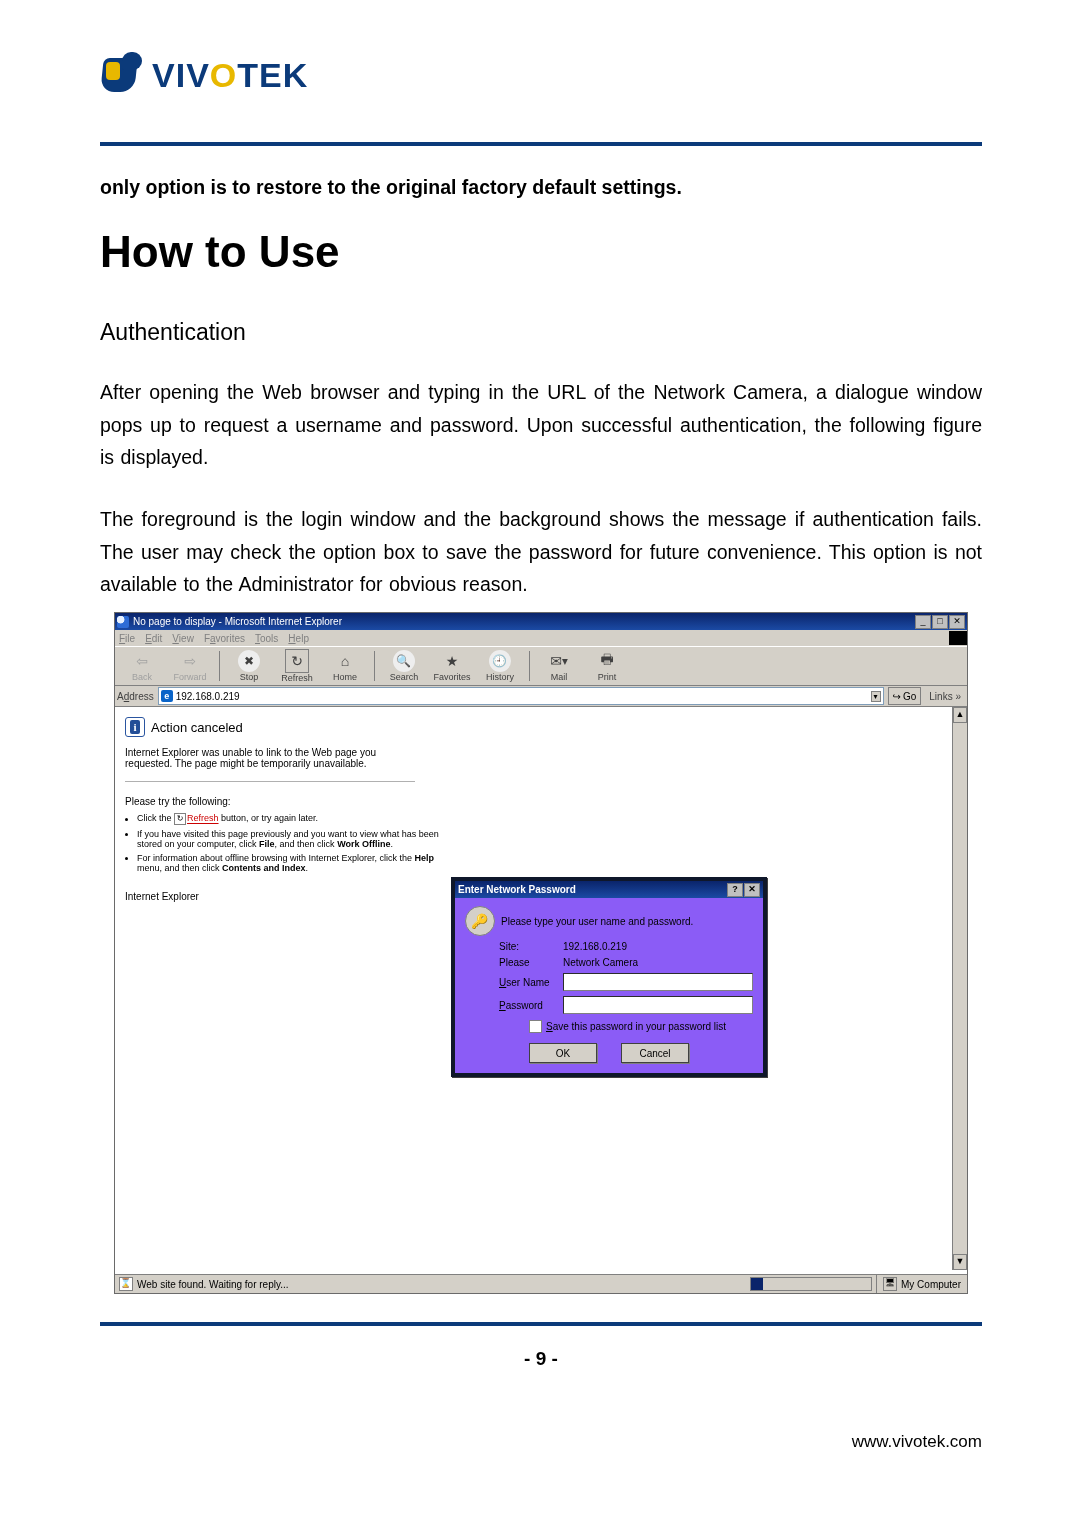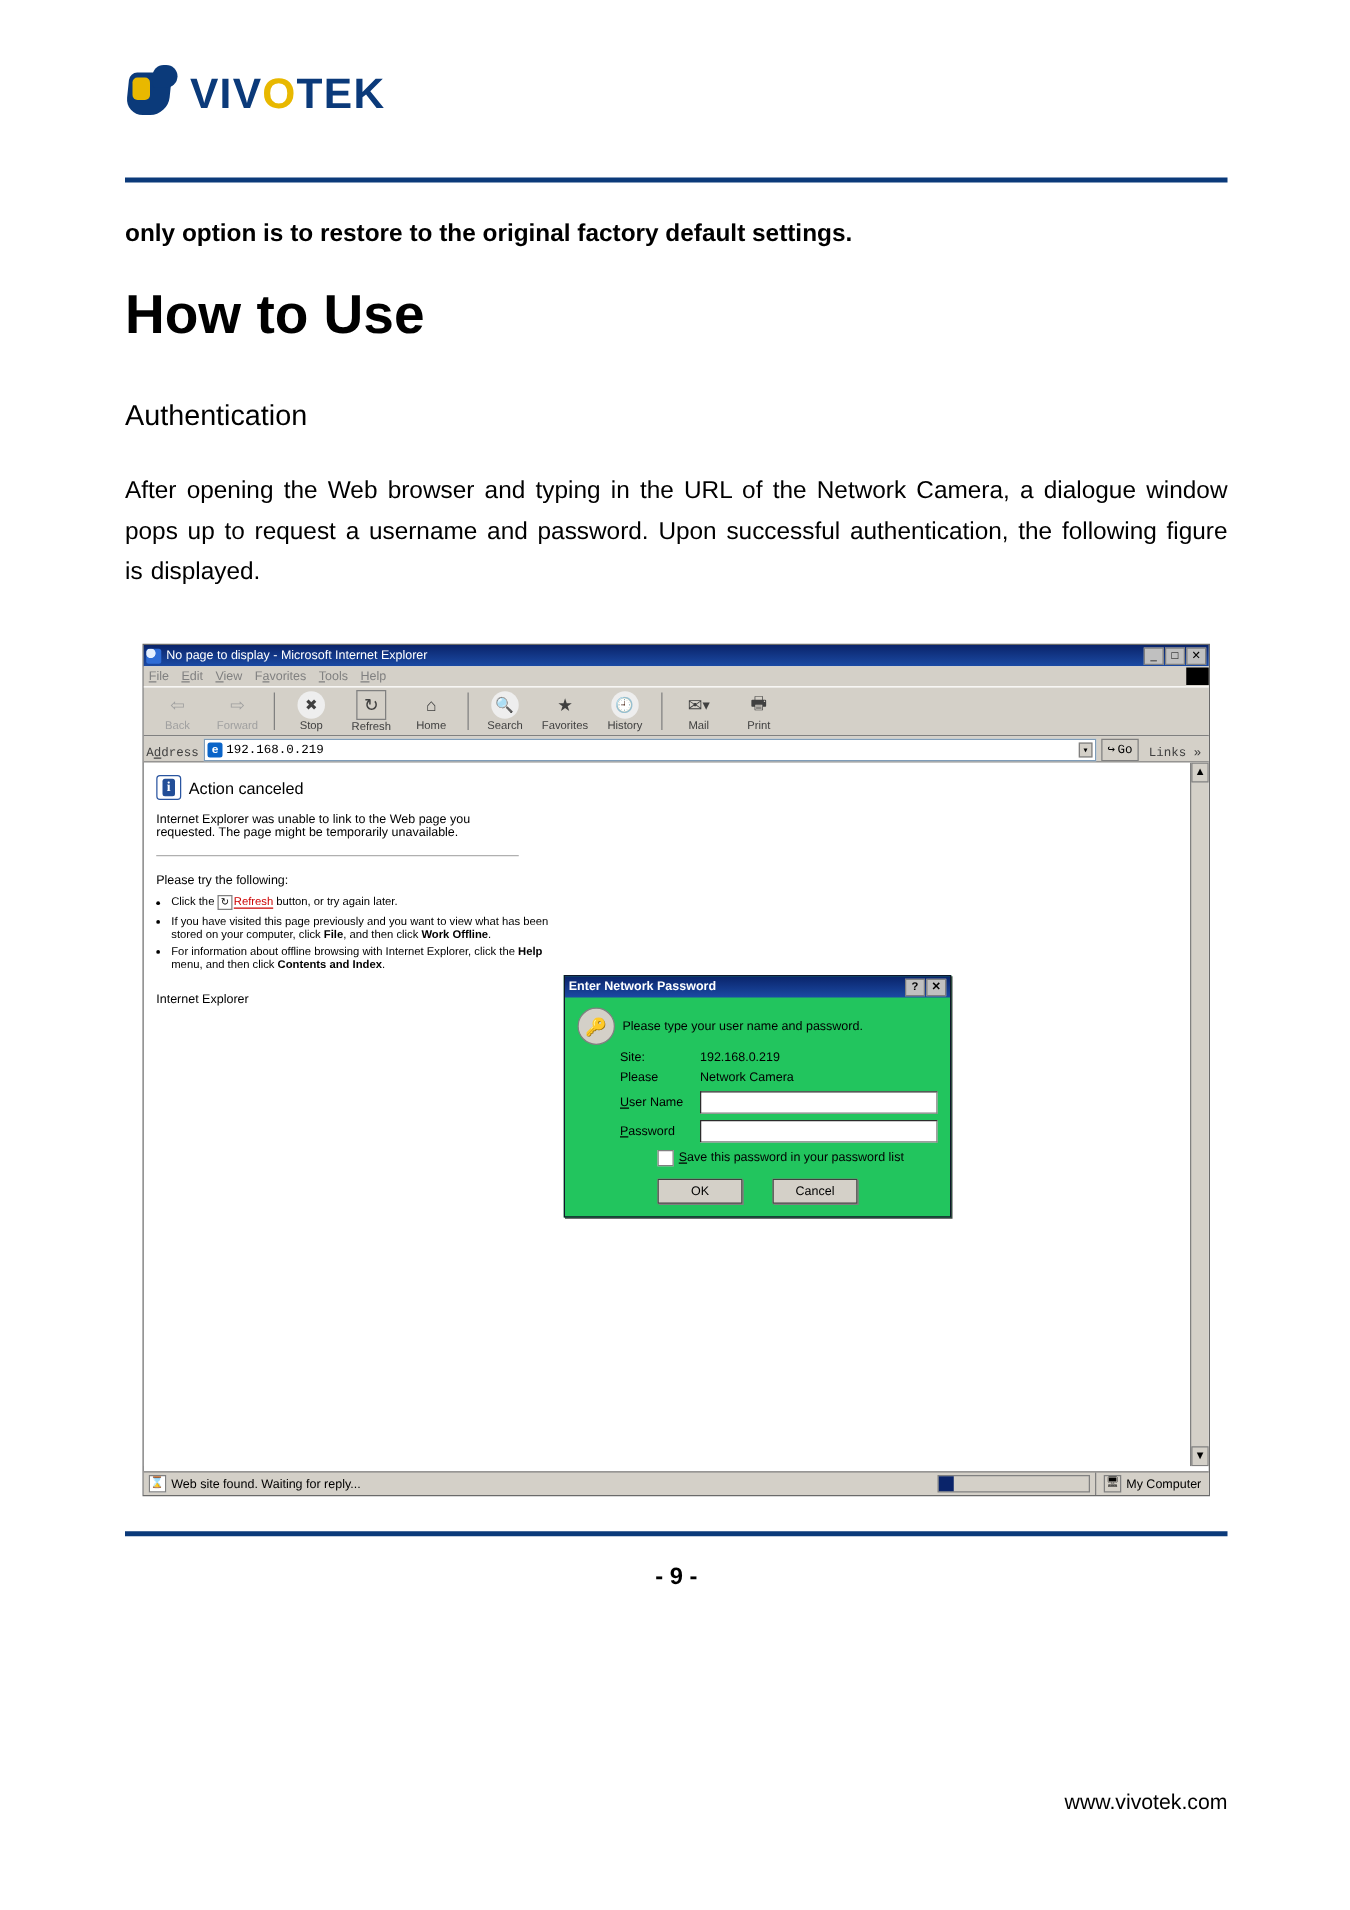--- a/index.html
+++ b/index.html
@@ -33,21 +33,21 @@
   .wctrl{width:14px;height:12px;background:#c0c0c0;border:1px solid #808080;font-size:9px;line-height:10px;color:#000;text-align:center;font-family:Tahoma,sans-serif;}
   .menubar{height:16px;background:#d4d0c8;color:#808080;font-size:10px;font-family:Tahoma,sans-serif;display:flex;align-items:center;padding-left:4px;gap:10px;}
   .menubar span u{text-decoration:underline;}
   .menubar .brand{margin-left:auto;width:18px;height:14px;background:#000;}
   .toolbar{height:38px;background:#d4d0c8;display:flex;align-items:center;gap:6px;padding:0 6px;font-family:Tahoma,sans-serif;border-top:1px solid #fff;border-bottom:1px solid #808080;}
   .tbtn{width:42px;display:flex;flex-direction:column;align-items:center;font-size:9px;color:#404040;}
   .tbtn.dim{color:#a0a0a0;}
   .tbtn .ic{width:22px;height:22px;border-radius:50%;display:flex;align-items:center;justify-content:center;font-size:12px;}
   .tbtn .flat{width:22px;height:22px;display:flex;align-items:center;justify-content:center;font-size:14px;}
   .vsep{width:1px;height:30px;background:#808080;margin:0 2px;}
-  .addrbar{height:20px;background:#d4d0c8;display:flex;align-items:flex-end;font-family:Liberation Mono, monospace;font-size:10px;padding:0 2px;gap:4px;border-bottom:1px solid #808080;}
+  .addrbar{height:20px;background:#d4d0c8;display:flex;align-items:center;font-family:Liberation Sans, sans-serif;font-size:10px;padding:0 2px;gap:4px;border-bottom:1px solid #808080;}
   .addrbar .lbl{color:#404040;}
   .addrbar .urlbox{flex:1;display:flex;align-items:center;background:#fff;border:1px solid #7f9db9;height:16px;padding:0 2px;gap:3px;}
   .addrbar .eico{width:12px;height:12px;background:#0a64c8;color:#fff;font-weight:bold;font-size:9px;display:flex;align-items:center;justify-content:center;border-radius:2px;}
   .addrbar .go{border:1px solid #808080;background:#d4d0c8;padding:0 4px;height:16px;display:flex;align-items:center;}
   .addrbar .links{color:#404040;padding:0 4px;}
   .ie-body{position:relative;height:563px;overflow:hidden;}
   .ie-body .viewport{position:absolute;left:0;top:0;right:14px;bottom:0;background:#fff;padding:10px 10px 0 10px;font-family:Tahoma,sans-serif;font-size:10px;color:#000;}
   .vscroll{position:absolute;right:0;top:0;width:14px;height:100%;background:#d4d0c8;border-left:1px solid #808080;}
   .vscroll .sbtn{height:14px;background:#d4d0c8;border:1px solid #808080;font-size:9px;text-align:center;line-height:12px;}
   .vscroll .sbtn.bot{position:absolute;bottom:0;left:0;right:0;}
@@ -57,21 +57,21 @@
   .err-title{font-size:13px;}
   .err-desc{margin:10px 0 12px;max-width:290px;color:#000;}
   .thinrule{width:290px;height:1px;background:#b0b0b0;margin:4px 0 14px;}
   .try ul{margin:6px 0 0 12px;padding:0;}
   .try li{font-size:9px;margin-bottom:4px;max-width:320px;}
   .bullet{list-style:disc;margin-left:10px;}
   .refresh-ico{display:inline-block;width:10px;height:10px;border:1px solid #808080;vertical-align:middle;font-size:8px;line-height:9px;text-align:center;margin-right:1px;}
   .atxt{color:#cc0000;text-decoration:underline;}
   .ie-name{margin-top:18px;}
   
-  .dlg{position:absolute;left:336px;top:170px;width:308px;background:#22c55e;border:1px solid #0f172a;box-shadow:1px 1px 0 #404040;font-family:Tahoma,sans-serif;}
+  .dlg{position:absolute;left:336px;top:170px;width:308px;background:#8b5cf6;border:4px solid #0f172a;box-shadow:1px 1px 0 #404040;font-family:Tahoma,sans-serif;}
   .dlg-title{height:17px;background:linear-gradient(#0a246a,#1b4aa4);color:#fff;font-size:10px;font-weight:bold;display:flex;align-items:center;justify-content:space-between;padding:0 3px;}
   .dlg-title .r{display:flex;gap:1px;}
   .dlg-body{padding:8px 10px 10px;font-size:10px;}
   .dlg-row{display:flex;align-items:center;margin-bottom:5px;gap:6px;}
   .dlg-keys{width:28px;height:28px;background:#d4d0c8;border-radius:50%;border:1px solid #808080;display:flex;align-items:center;justify-content:center;font-size:14px;}
   .dlg-msg{font-size:10px;}
   .dlg-lbl{width:58px;}
   .inp{flex:1;height:16px;border:1px inset #808080;background:#fff;}
   .ck{display:flex;align-items:center;gap:4px;margin:6px 0 10px 64px;}
   .ck .box{width:11px;height:11px;border:1px solid #808080;background:#fff;}
@@ -110,20 +110,21 @@
 
   <div class="content">
     <div class="para-bold">only option is to restore to the original factory default settings.</div>
 
     <div class="h2">How to Use</div>
 
     <div class="h3">Authentication</div>
 
     <div class="para justify">After opening the Web browser and typing in the URL of the Network Camera, a dialogue window pops up to request a username and password. Upon successful authentication, the following figure is displayed.</div>
     <div class="spacer"></div>
+    <div class="para justify">The foreground is the login window and the background shows the message if authentication fails. The user may check the option box to save the password for future convenience.  This option is not available to the Administrator for obvious reason.</div>
 
     <div class="ie-wrap">
       <div class="titlebar">
         <div class="titlebar-left">
           <span class="ie-ico"></span>
           <span>No page to display - Microsoft Internet Explorer</span>
         </div>
         <div class="wctrls">
           <div class="wctrl">_</div>
           <div class="wctrl">□</div>

